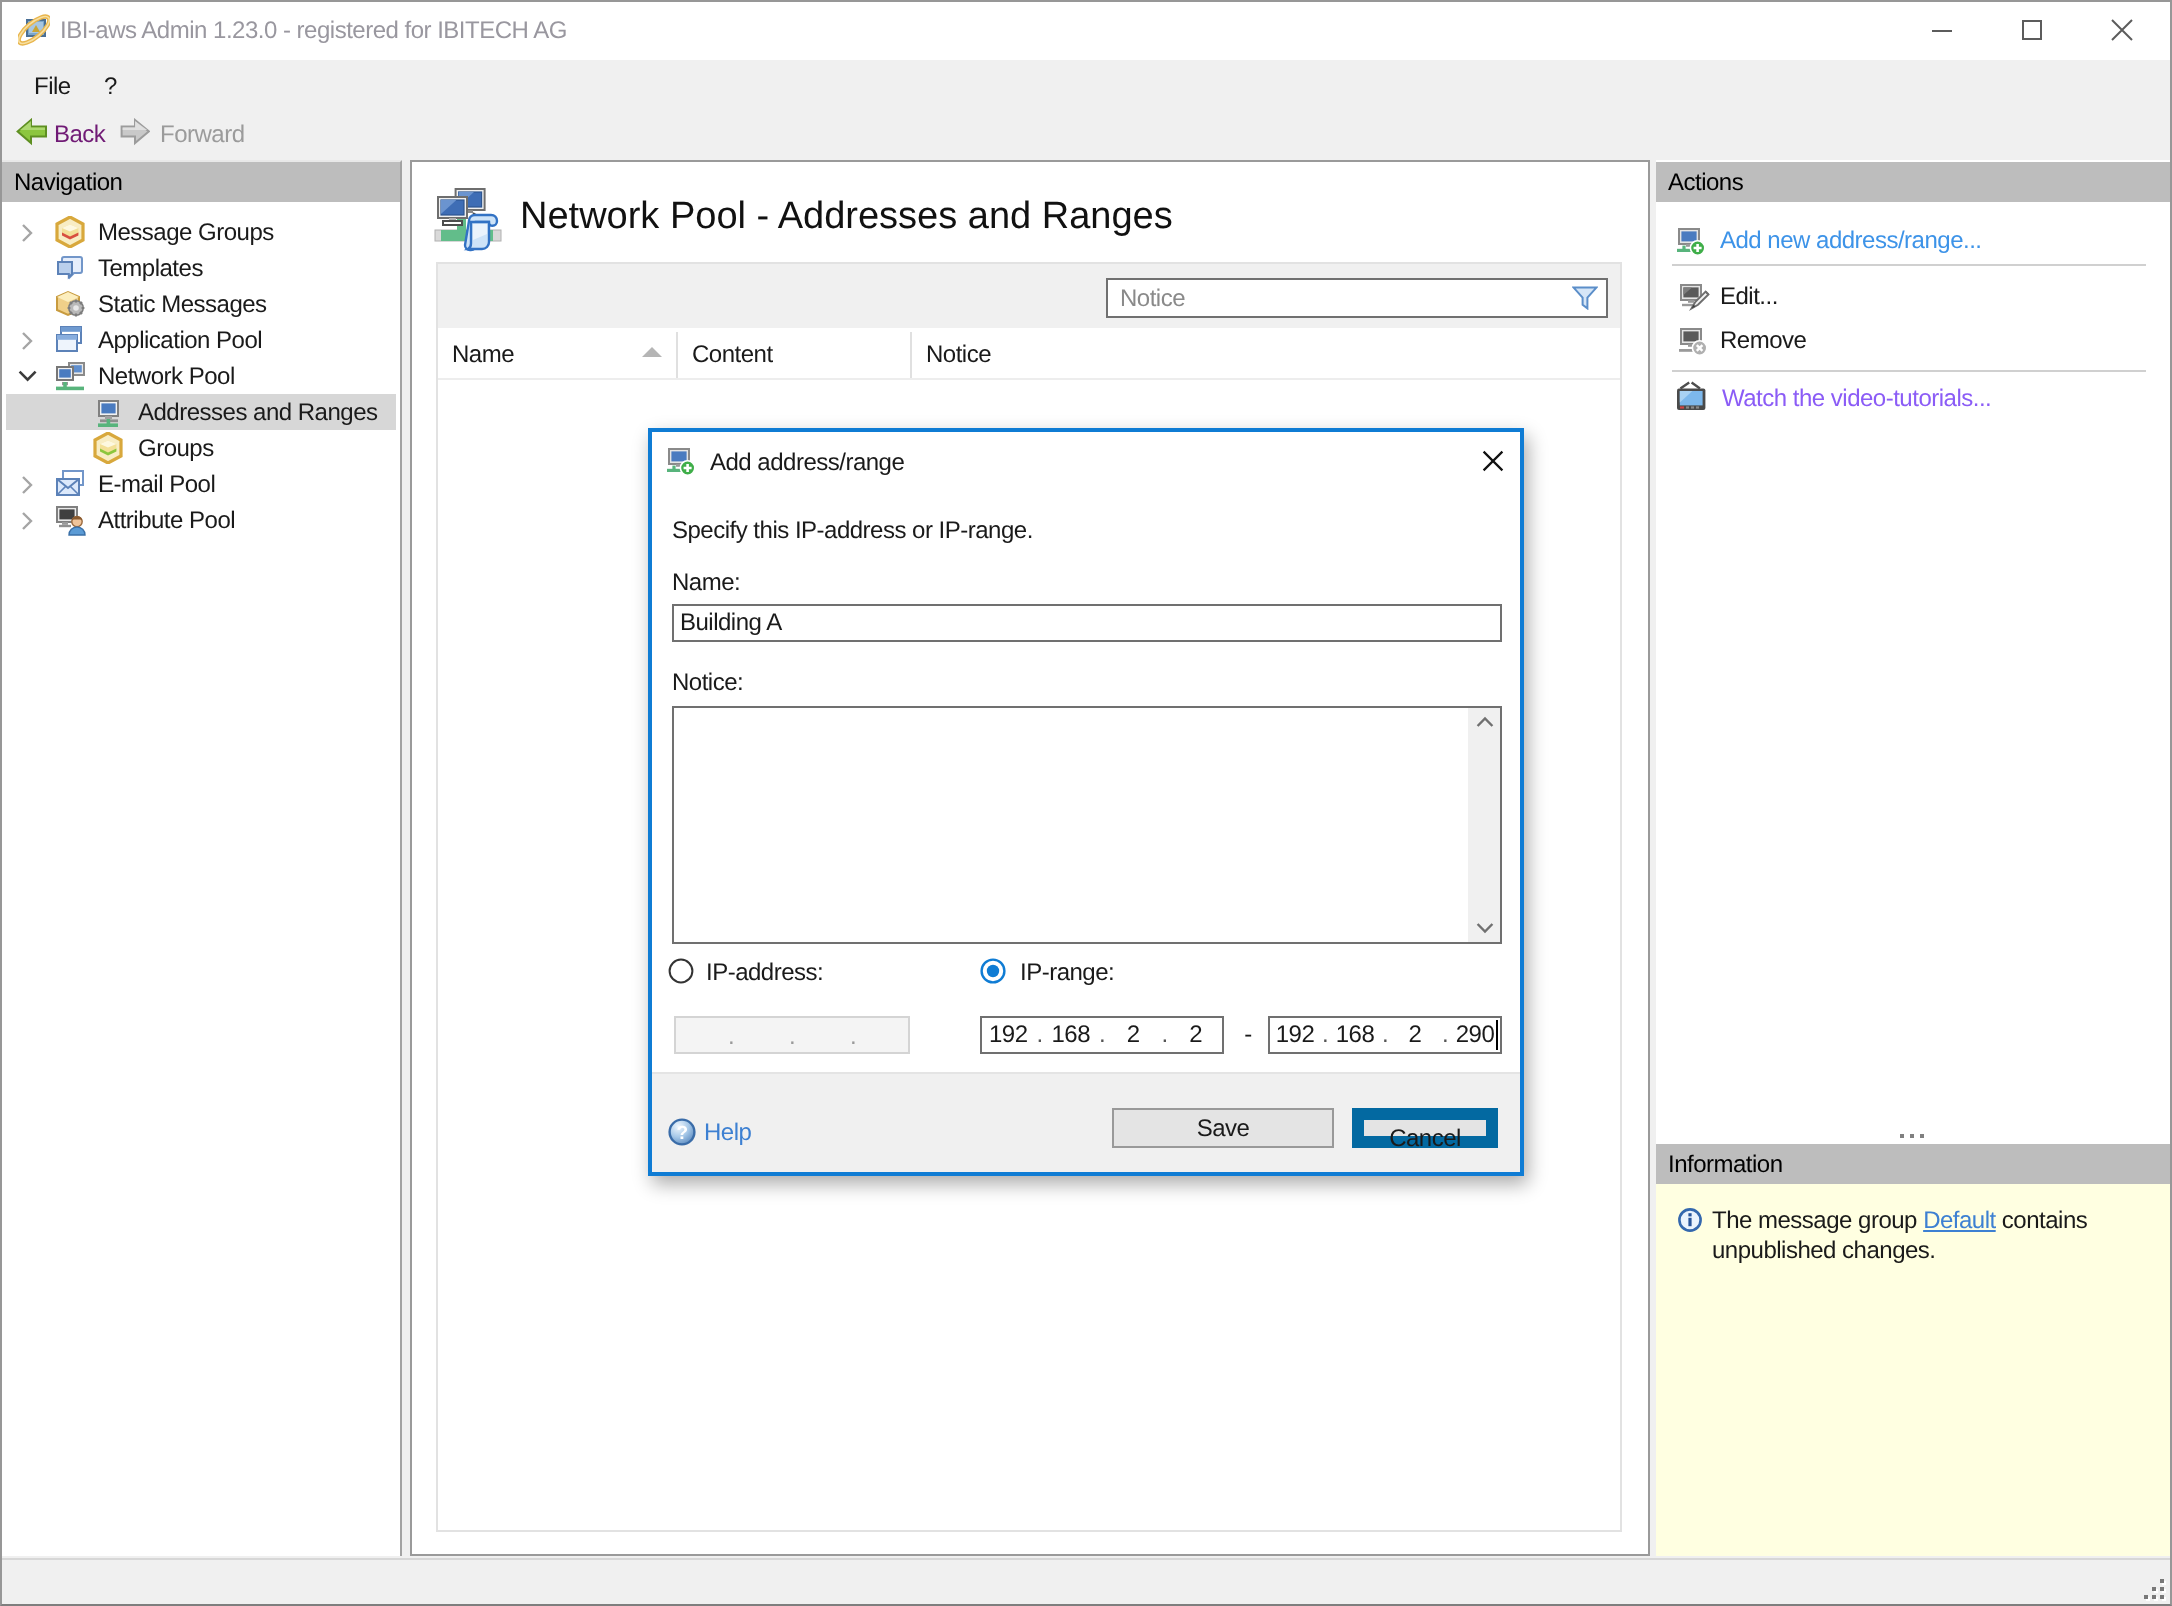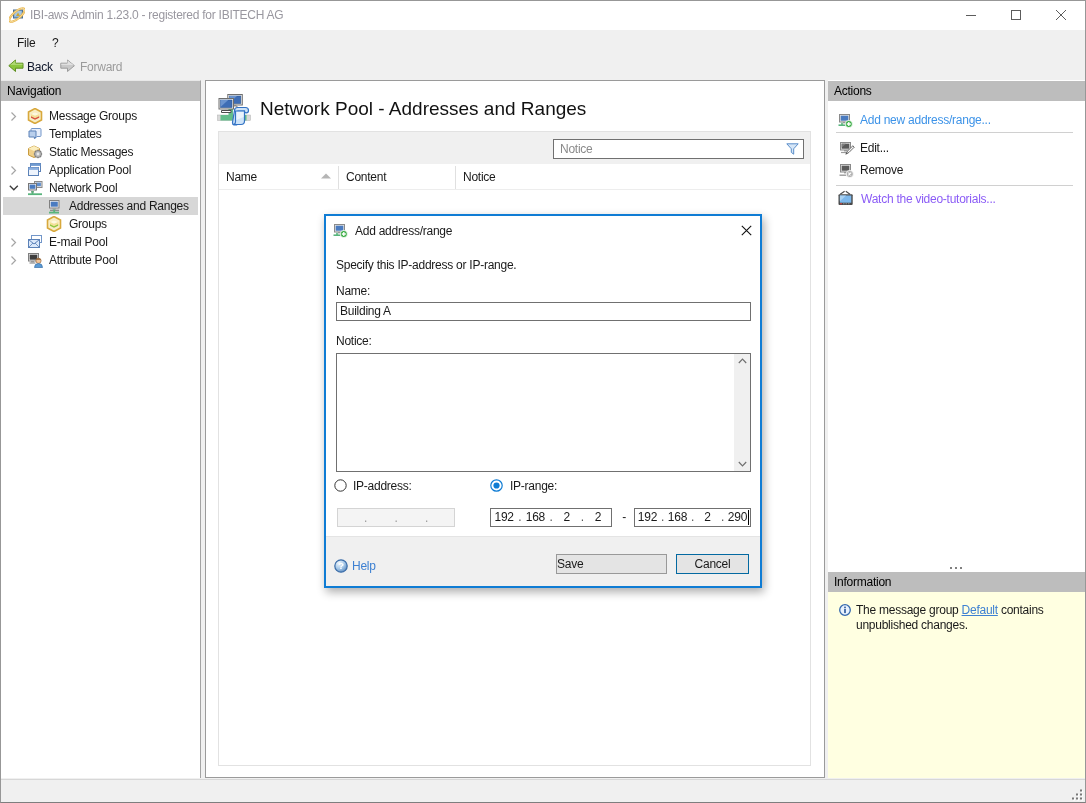--- a/index.html
+++ b/index.html
@@ -33,21 +33,21 @@
     <path d="M5 5 L15 15 M15 5 L5 15" stroke="#5c5c5c" stroke-width="1"></path>
   </svg>
 
 <div class="abs" style="left:17px;top:31px;height:24px;line-height:24px">File</div>
 <div class="abs" style="left:52px;top:31px;height:24px;line-height:24px">?</div>
 
 <svg class="abs" style="left:8px;top:59px" width="16" height="14" viewBox="0 0 16 14">
 <path d="M7.5 1 L7.5 4.2 L15 4.2 L15 9.2 L7.5 9.2 L7.5 12.5 L0.8 6.7 Z" fill="#8cc63e" stroke="#5e8f21" stroke-width="1"></path>
 <path d="M7.5 1.5 L7.5 4.7 L14.5 4.7 L14.5 6 L2 6 Z" fill="#b5dc7d" opacity="0.8"></path>
 </svg>
-<div class="abs" style="left:27px;top:55px;height:24px;line-height:24px;color:#0f172a">Back</div>
+<div class="abs" style="left:27px;top:55px;height:24px;line-height:24px;color:#701a75">Back</div>
 <svg class="abs" style="left:60px;top:59px" width="15" height="14" viewBox="0 0 15 14">
 <path d="M7.5 1 L7.5 4.2 L0.8 4.2 L0.8 9.2 L7.5 9.2 L7.5 12.5 L14.4 6.7 Z" fill="#c9c9c9" stroke="#9c9c9c" stroke-width="1"></path>
 <path d="M7.5 1.5 L7.5 4.7 L1.3 4.7 L1.3 6 L13.6 6 Z" fill="#e2e2e2" opacity="0.9"></path>
 </svg>
 <div class="abs" style="left:80px;top:55px;height:24px;line-height:24px;color:#9b9b9b">Forward</div>
 
 <div class="abs" style="left:1px;top:80px;width:200px;height:698px;background:#fff;border-right:1px solid #a3a3a3;border-top:1px solid #e8e8e8"></div>
 <div class="abs hdr" style="left:1px;top:81px;width:199px">Navigation</div>
 
 <div class="abs" style="left:205px;top:80px;width:620px;height:698px;background:#fff;border:1px solid #9a9a9a"></div>
@@ -340,14 +340,14 @@
       <radialGradient id="hg" cx="0.35" cy="0.28" r="0.95">
         <stop offset="0" stop-color="#f2f8fd"></stop>
         <stop offset="0.45" stop-color="#a6c8e8"></stop>
         <stop offset="1" stop-color="#3a6fae"></stop>
       </radialGradient>
     </defs>
 <circle cx="7" cy="7" r="6.2" fill="url(#hg)" stroke="#3a6ca8" stroke-width="1.2"></circle>
 <text x="7" y="10.4" font-family="Liberation Sans" font-size="9.5" font-weight="bold" fill="#fff" text-anchor="middle">?</text>
 </svg>
 <div class="abs" style="left:352px;top:559px;height:14px;line-height:14px;color:#3d80d2">Help</div>
-<div class="abs" style="left:556px;top:554px;width:111px;height:20px;background:#e4e4e4;border:1px solid #999;line-height:18px">Save</div>
-<div class="abs" style="left:676px;top:554px;width:73px;height:20px;background:#e4e4e4;border:1px solid #0369a1;text-align:center;line-height:18px">Cancel</div>
+<div class="abs" style="left:556px;top:554px;width:111px;height:20px;background:#e4e4e4;border:1px solid #999;text-align:center;line-height:18px">Save</div>
+<div class="abs" style="left:676px;top:554px;width:73px;height:20px;background:#e4e4e4;border:6px solid #0369a1;text-align:center;line-height:18px">Cancel</div>
 
 </body></html>

